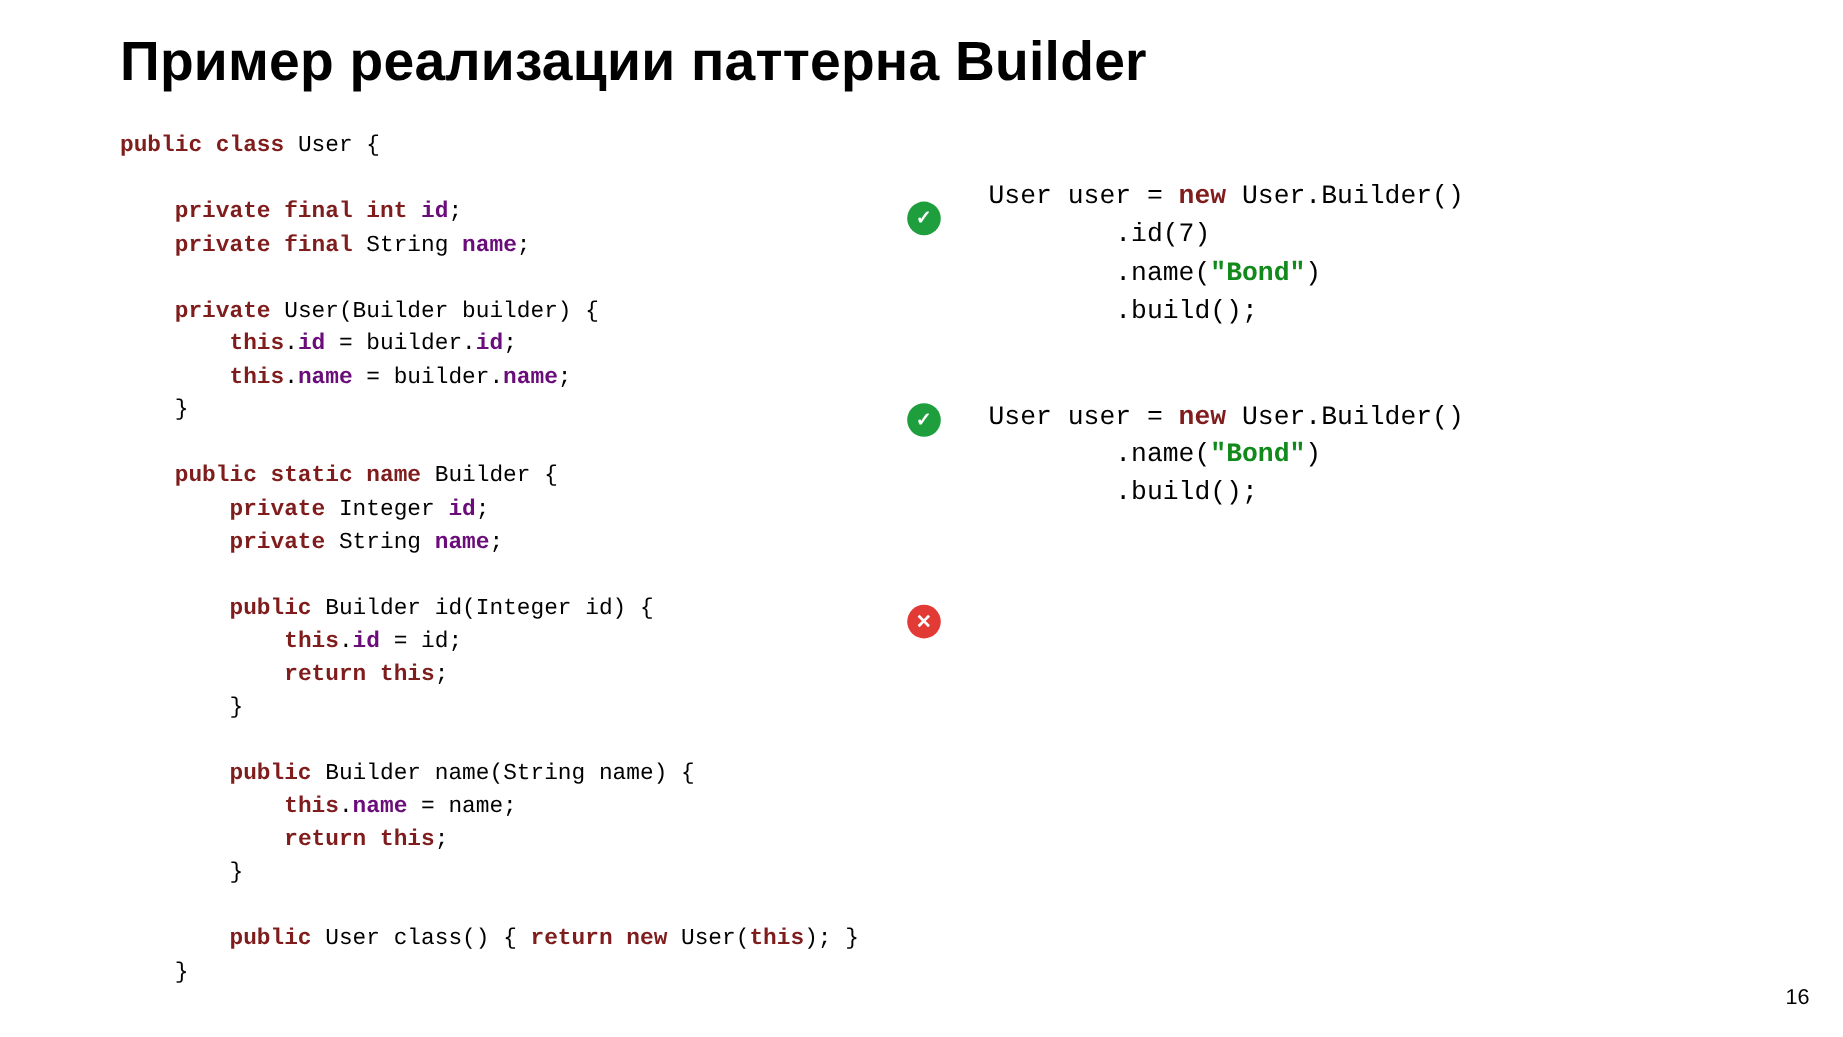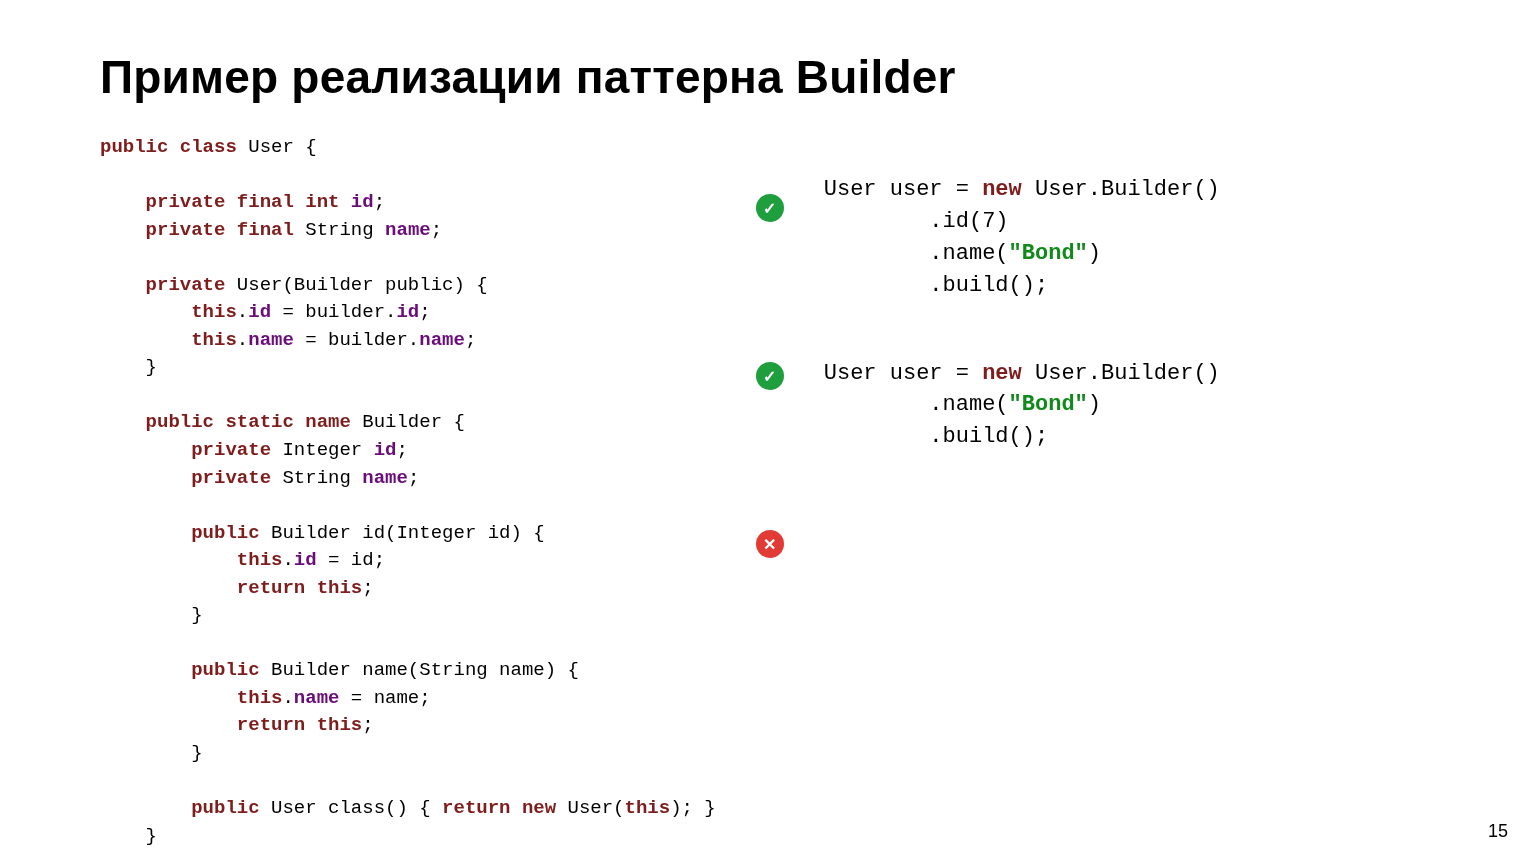--- a/index.html
+++ b/index.html
@@ -10,21 +10,21 @@
     background: #fff;
     font-family: Arial, Helvetica, sans-serif;
     color: #000;
     overflow: hidden;
   }
   .slide {
     position: relative;
     width: 1536px;
     height: 864px;
     box-sizing: border-box;
-    padding: 50px 100px 40px 100px;
+    padding: 24px 100px 40px 100px;
   }
   h1.title {
     margin: 0 0 30px 0;
     font-size: 46px;
     font-weight: 700;
     letter-spacing: 0.2px;
   }
   .body {
     display: flex;
     flex-direction: row;
@@ -94,21 +94,21 @@
 
   <h1 class="title">Пример реализации паттерна Builder</h1>
 
   <div class="body">
 
     <div class="left"><span class="kw">public class </span><span>User {</span>
 
     <span class="kw">private final int </span><span class="fld">id</span><span>;</span>
     <span class="kw">private final </span><span>String </span><span class="fld">name</span><span>;</span>
 
-    <span class="kw">private </span><span>User(Builder public) {</span>
+    <span class="kw">private </span><span>User(Builder builder) {</span>
         <span class="kw">this</span><span>.</span><span class="fld">id</span><span> = builder.</span><span class="fld">id</span><span>;</span>
         <span class="kw">this</span><span>.</span><span class="fld">name</span><span> = builder.</span><span class="fld">name</span><span>;</span>
     <span>}</span>
 
     <span class="kw">public static name </span><span>Builder {</span>
         <span class="kw">private </span><span>Integer </span><span class="fld">id</span><span>;</span>
         <span class="kw">private </span><span>String </span><span class="fld">name</span><span>;</span>
 
         <span class="kw">public </span><span>Builder id(Integer id) {</span>
             <span class="kw">this</span><span>.</span><span class="fld">id</span><span> = id;</span>
@@ -144,14 +144,14 @@
 <span>        .name(</span><span class="str">"Bond"</span><span>)</span>
 <span>        .build();</span></div>
 <div><span>User user = </span><span class="kw">new </span><span>User.Builder()</span>
 <span>        .name(</span><span class="str">"Bond"</span><span>)</span>
 <span>        .build();</span></div>
       </div>
     </div>
 
   </div>
 
-  <div class="page-num">15</div>
+  <div class="page-num">16</div>
 </div>
 
 </body></html>

